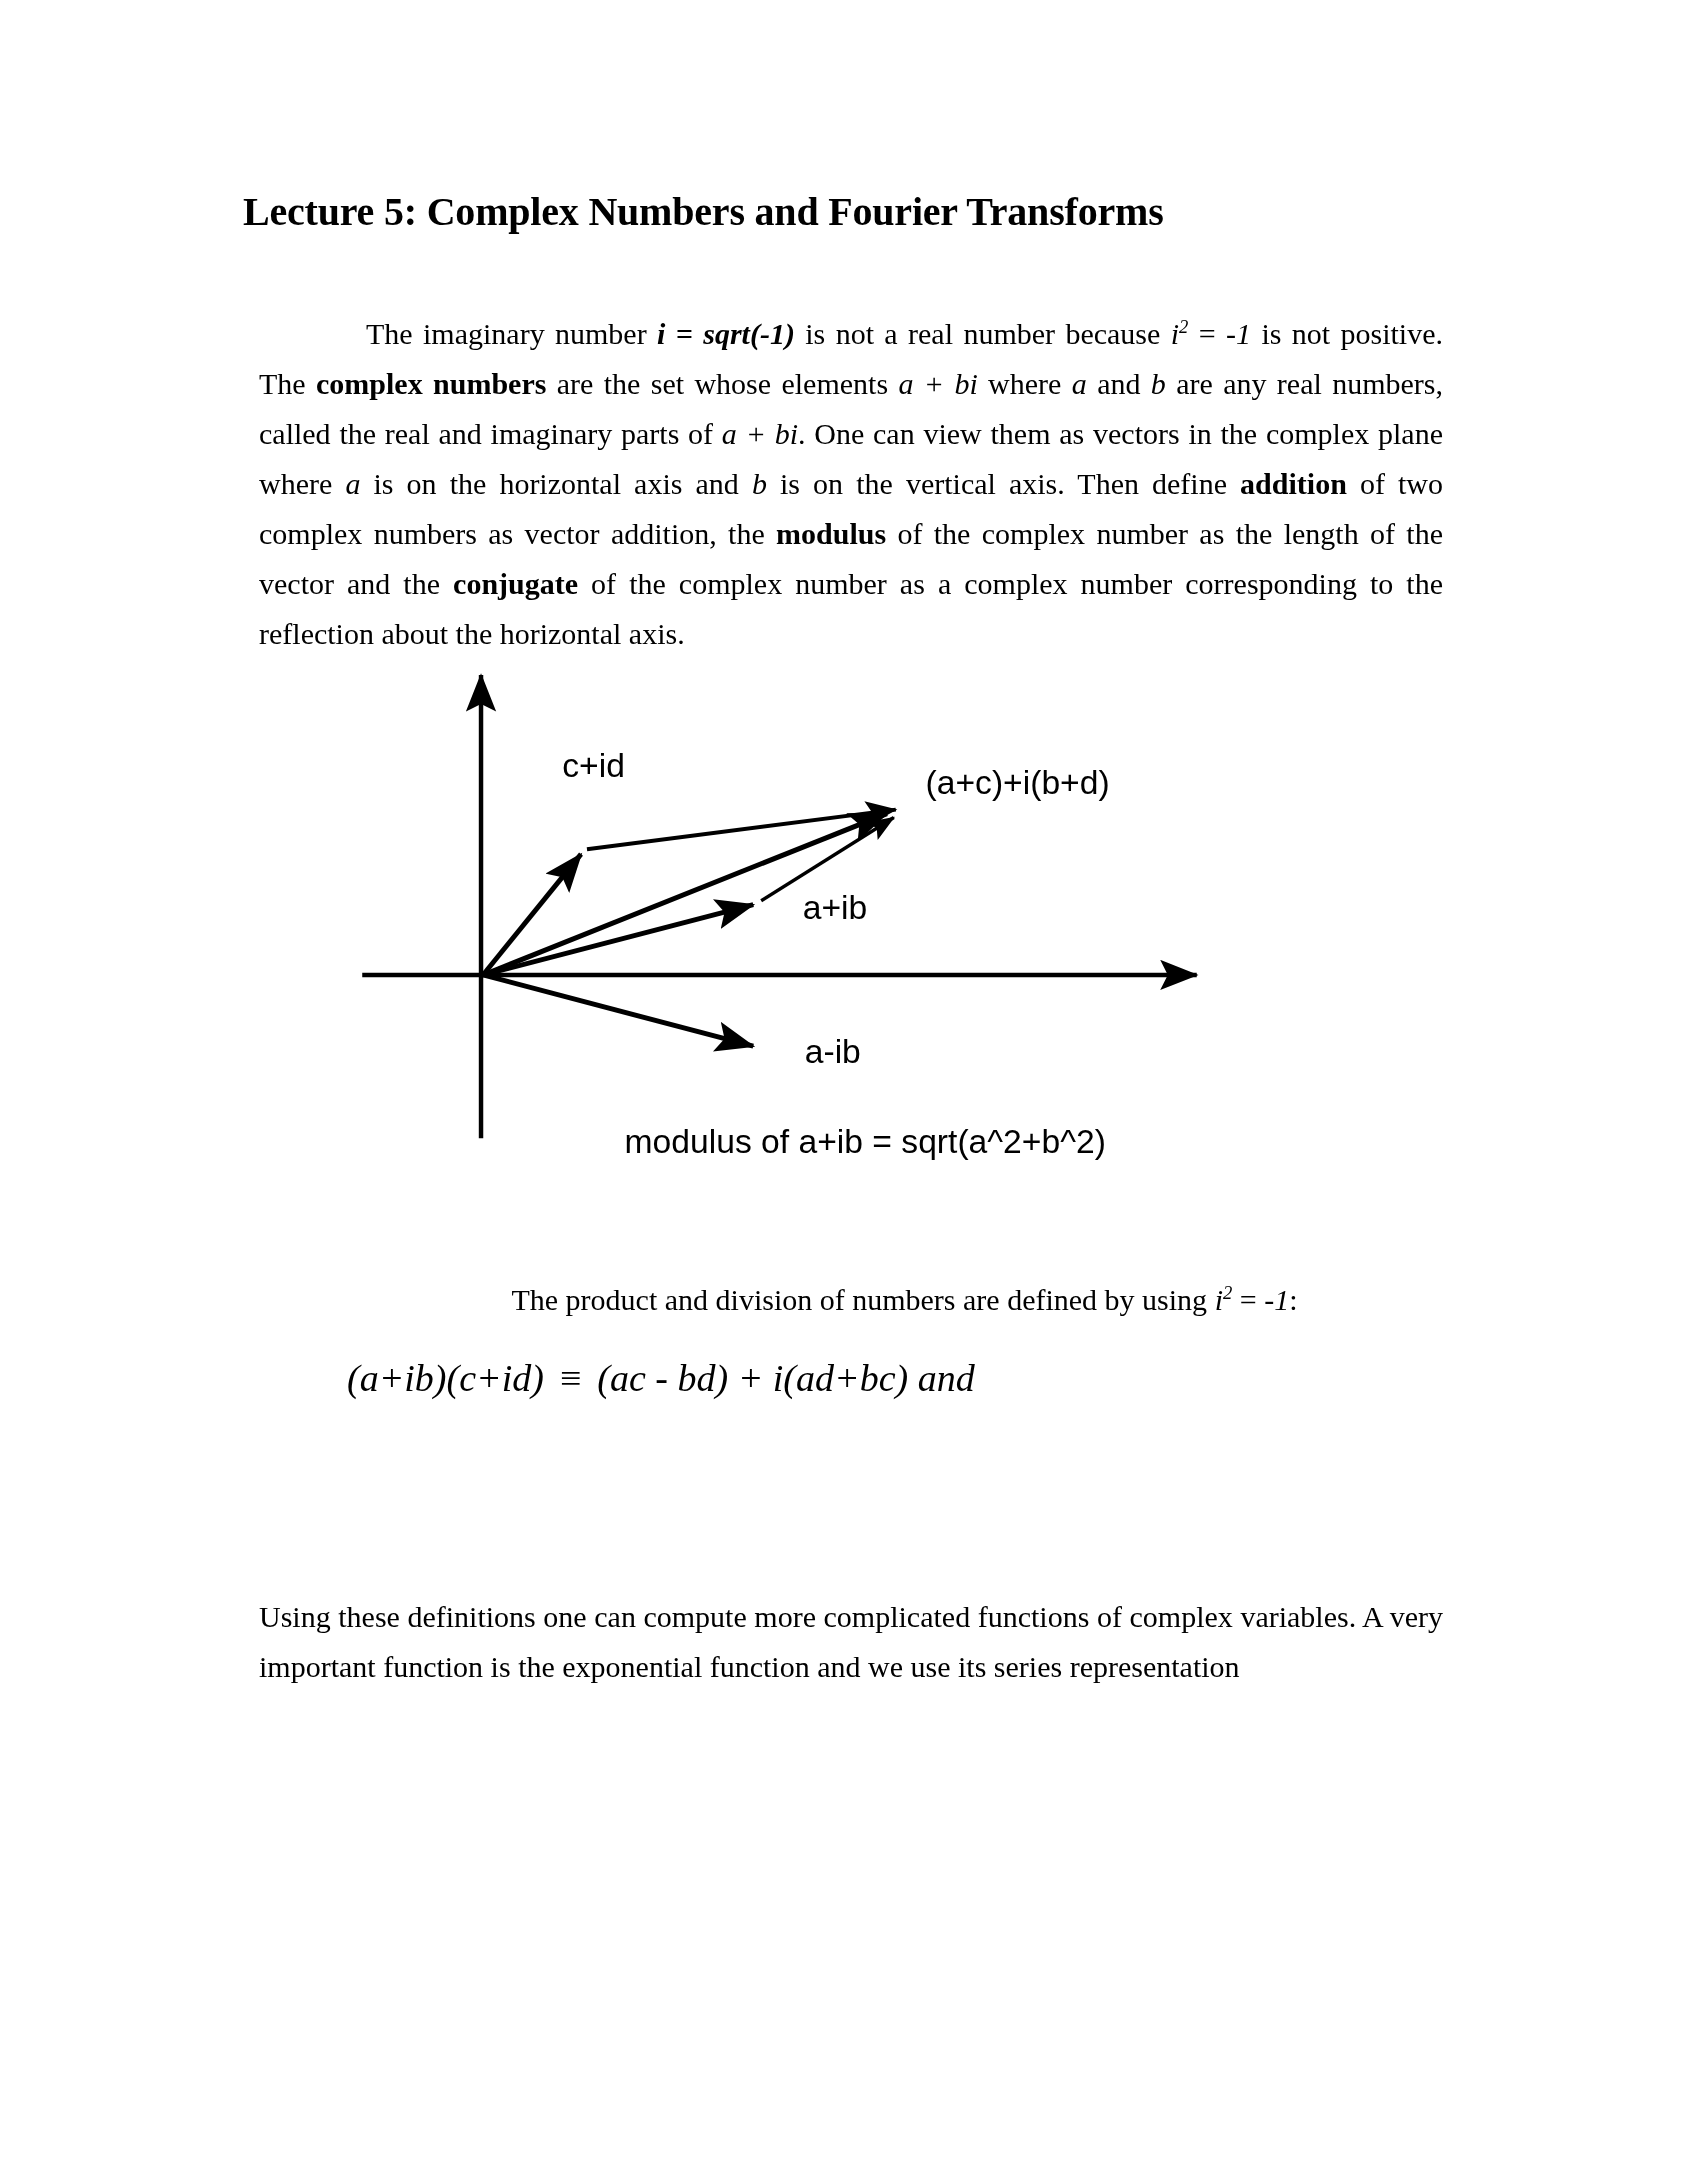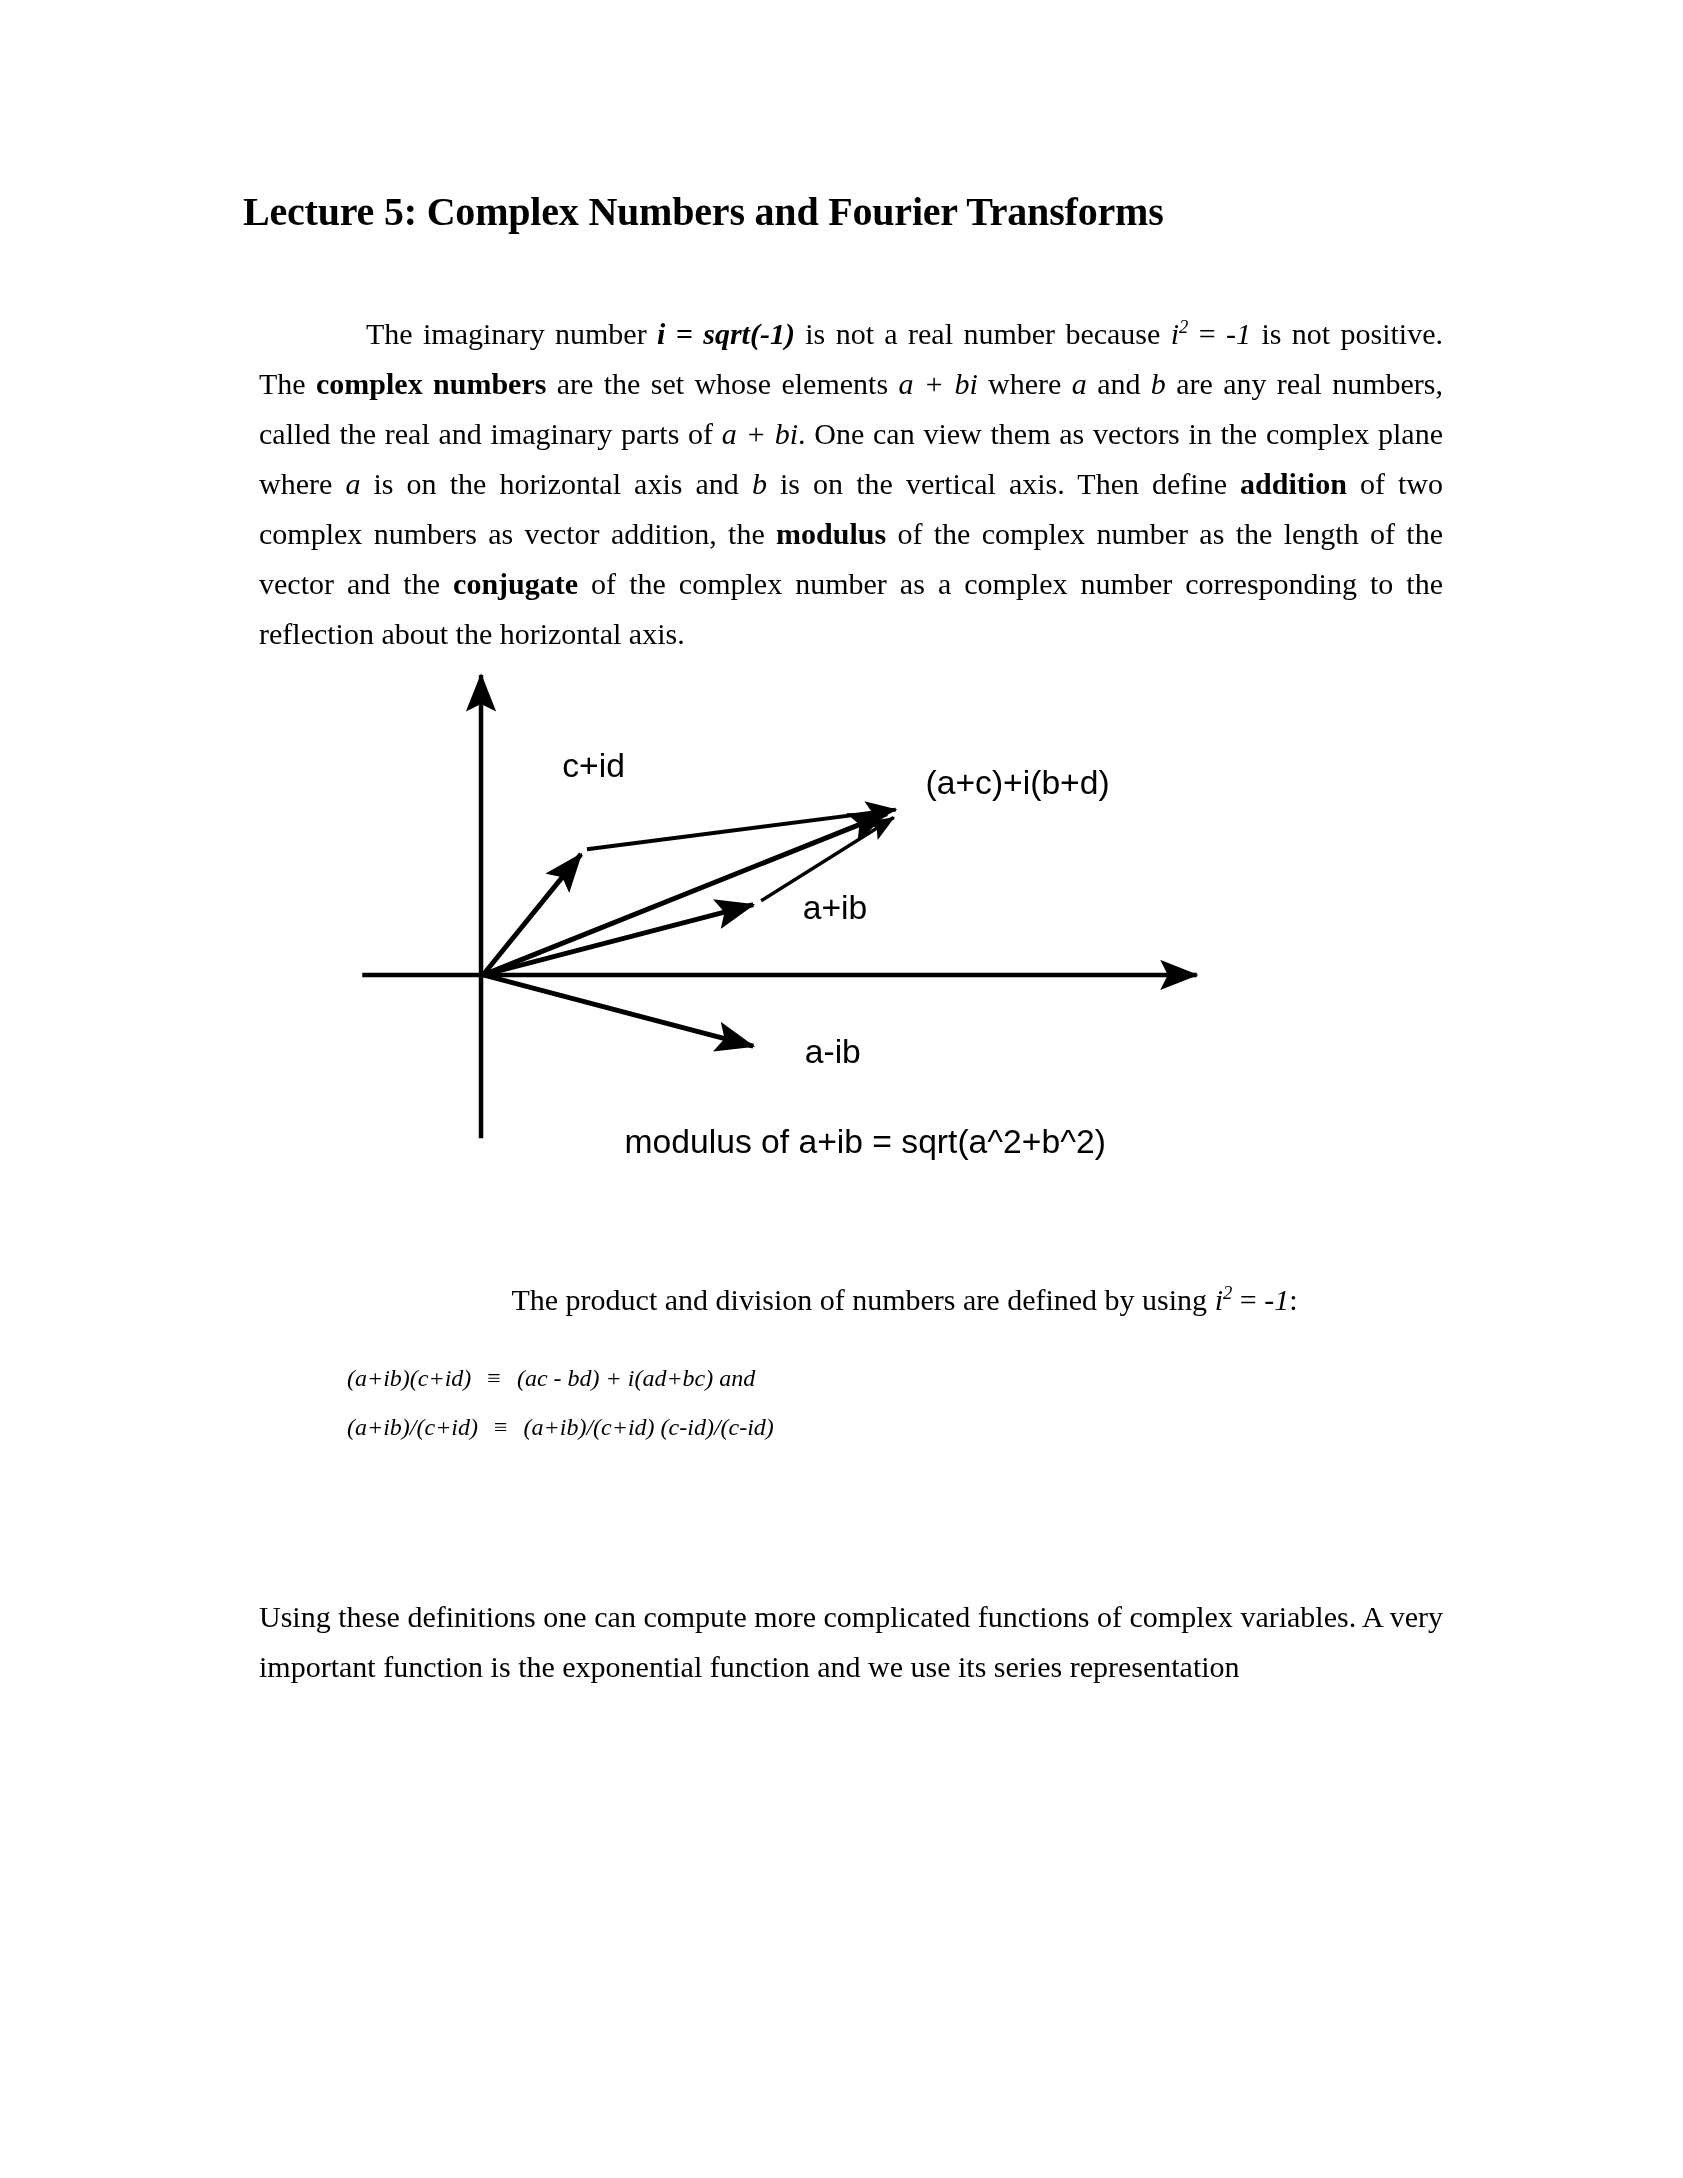--- a/index.html
+++ b/index.html
@@ -94,21 +94,21 @@
   }
   .figure svg { display: block; }
 
   
   .math-block {
     position: absolute;
     top: 1354px;
     left: 104px;
     width: 1089px;
     font-style: italic;
-    font-size: 24px;
+    font-size: 38px;
     line-height: 49px;
   }
   .math-line { white-space: nowrap; }
   .math-line.indent { padding-left: 63px; }
   .mi { font-style: italic; }
   .msup {
     font-size: 0.64em;
     vertical-align: super;
     line-height: 0;
     font-style: italic;
@@ -159,21 +159,20 @@
         <text x="622" y="414" font-family="Liberation Sans, DejaVu Sans, sans-serif" font-size="34" fill="#000000">a-ib</text>
         <text x="440" y="505" font-family="Liberation Sans, DejaVu Sans, sans-serif" font-size="34" fill="#000000">modulus of a+ib = sqrt(a^2+b^2)</text>
       </svg>
     </div>
 
     <p class="body-par" id="par-prod"><span>The product and division of numbers are defined by using </span><i class="it">i</i><sup class="sup">2</sup><span> = </span><i class="it">-1</i><span>:</span></p>
 
     <div class="math-block">
       <div class="math-line"><span class="mi">(a+ib)(c+id)</span><span class="sp2"></span><span class="eqv">≡</span><span class="sp2"></span><span class="mi">(ac - bd) + i(ad+bc) and</span></div>
 
-      <div class="math-line"><span class="mi">(a+ib)/(c+id)</span><span class="sp2"></span><span class="eqv">≡</span><span class="sp2"></span><span class="mi">(a+ib)/(c+id) (c-id)/(c-id)</span></div>
 
     </div>
 
     <p class="body-par" id="par-last">Using these definitions one can compute more complicated functions of complex variables. A very important function is the exponential function and we use its series representation</p>
 
   </div>
 </div>
 
 
 </body></html>

